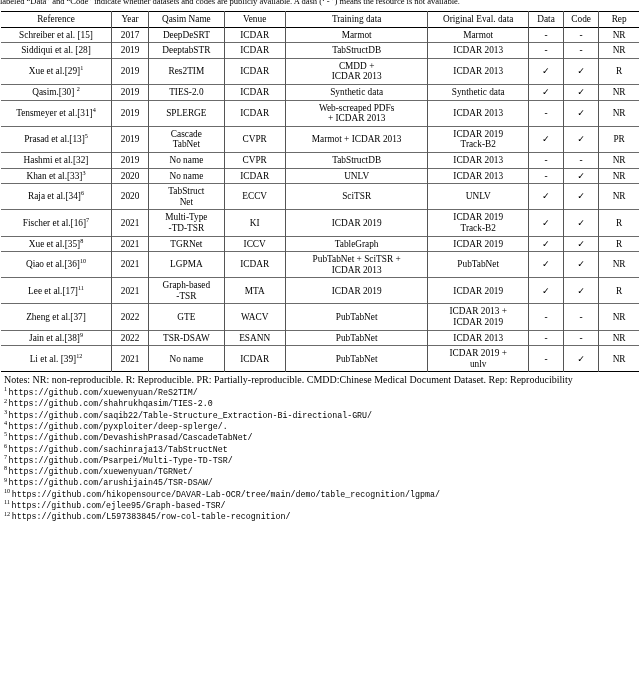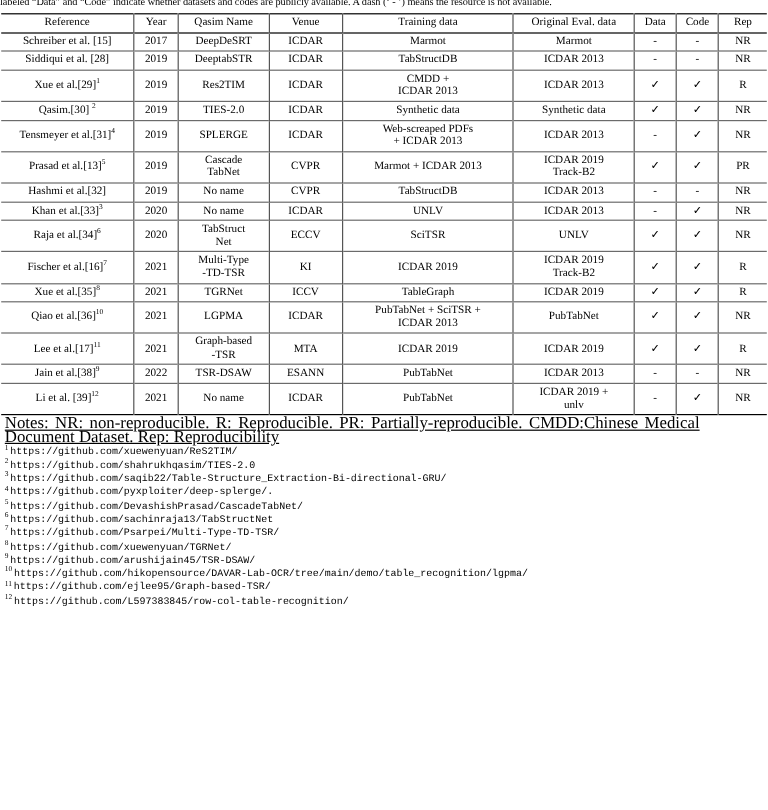--- a/index.html
+++ b/index.html
@@ -90,26 +90,25 @@
   col.c-model { width: 75px;  }
   col.c-venue { width: 61px;  }
   col.c-train { width: 142px; }
   col.c-eval  { width: 100px; }
   col.c-data  { width: 35px;  }
   col.c-code  { width: 35px;  }
   col.c-rep   { width: 40px;  }
 
   
   .notes {
-    font-size: 14px;
+    font-size: 10px;
     line-height: 10.6px;
     text-align: justify;
     padding: 3px 2px 0 4px;
     hyphens: manual;
-    text-decoration: underline;
   }
   .fn-list {
     padding: 1px 0 0 2px;
   }
   .fn-item {
     font-family: "Liberation Mono", "DejaVu Sans Mono", monospace;
     font-size: 8.3px;
     line-height: 11.3px;
     white-space: nowrap;
     padding-left: 2px;
@@ -294,20 +293,31 @@
           <td class="vsep">2021</td>
           <td class="vsep">Graph-based<br>-TSR</td>
           <td class="vsep">MTA</td>
           <td class="vsep">ICDAR 2019</td>
           <td class="vsep">ICDAR 2019</td>
           <td class="vsep check">✓</td>
           <td class="vsep check">✓</td>
           <td class="vsep">R</td>
         </tr>
         <tr class="rule-thin">
+          <td class="ref">Zheng et al.[37]</td>
+          <td class="vsep">2022</td>
+          <td class="vsep">GTE</td>
+          <td class="vsep">WACV</td>
+          <td class="vsep">PubTabNet</td>
+          <td class="vsep">ICDAR 2013 +<br>ICDAR 2019</td>
+          <td class="vsep dash">-</td>
+          <td class="vsep dash">-</td>
+          <td class="vsep">NR</td>
+        </tr>
+        <tr class="rule-thin">
           <td class="ref">Jain et al.[38]<sup>9</sup></td>
           <td class="vsep">2022</td>
           <td class="vsep">TSR-DSAW</td>
           <td class="vsep">ESANN</td>
           <td class="vsep">PubTabNet</td>
           <td class="vsep">ICDAR 2013</td>
           <td class="vsep dash">-</td>
           <td class="vsep dash">-</td>
           <td class="vsep">NR</td>
         </tr>

